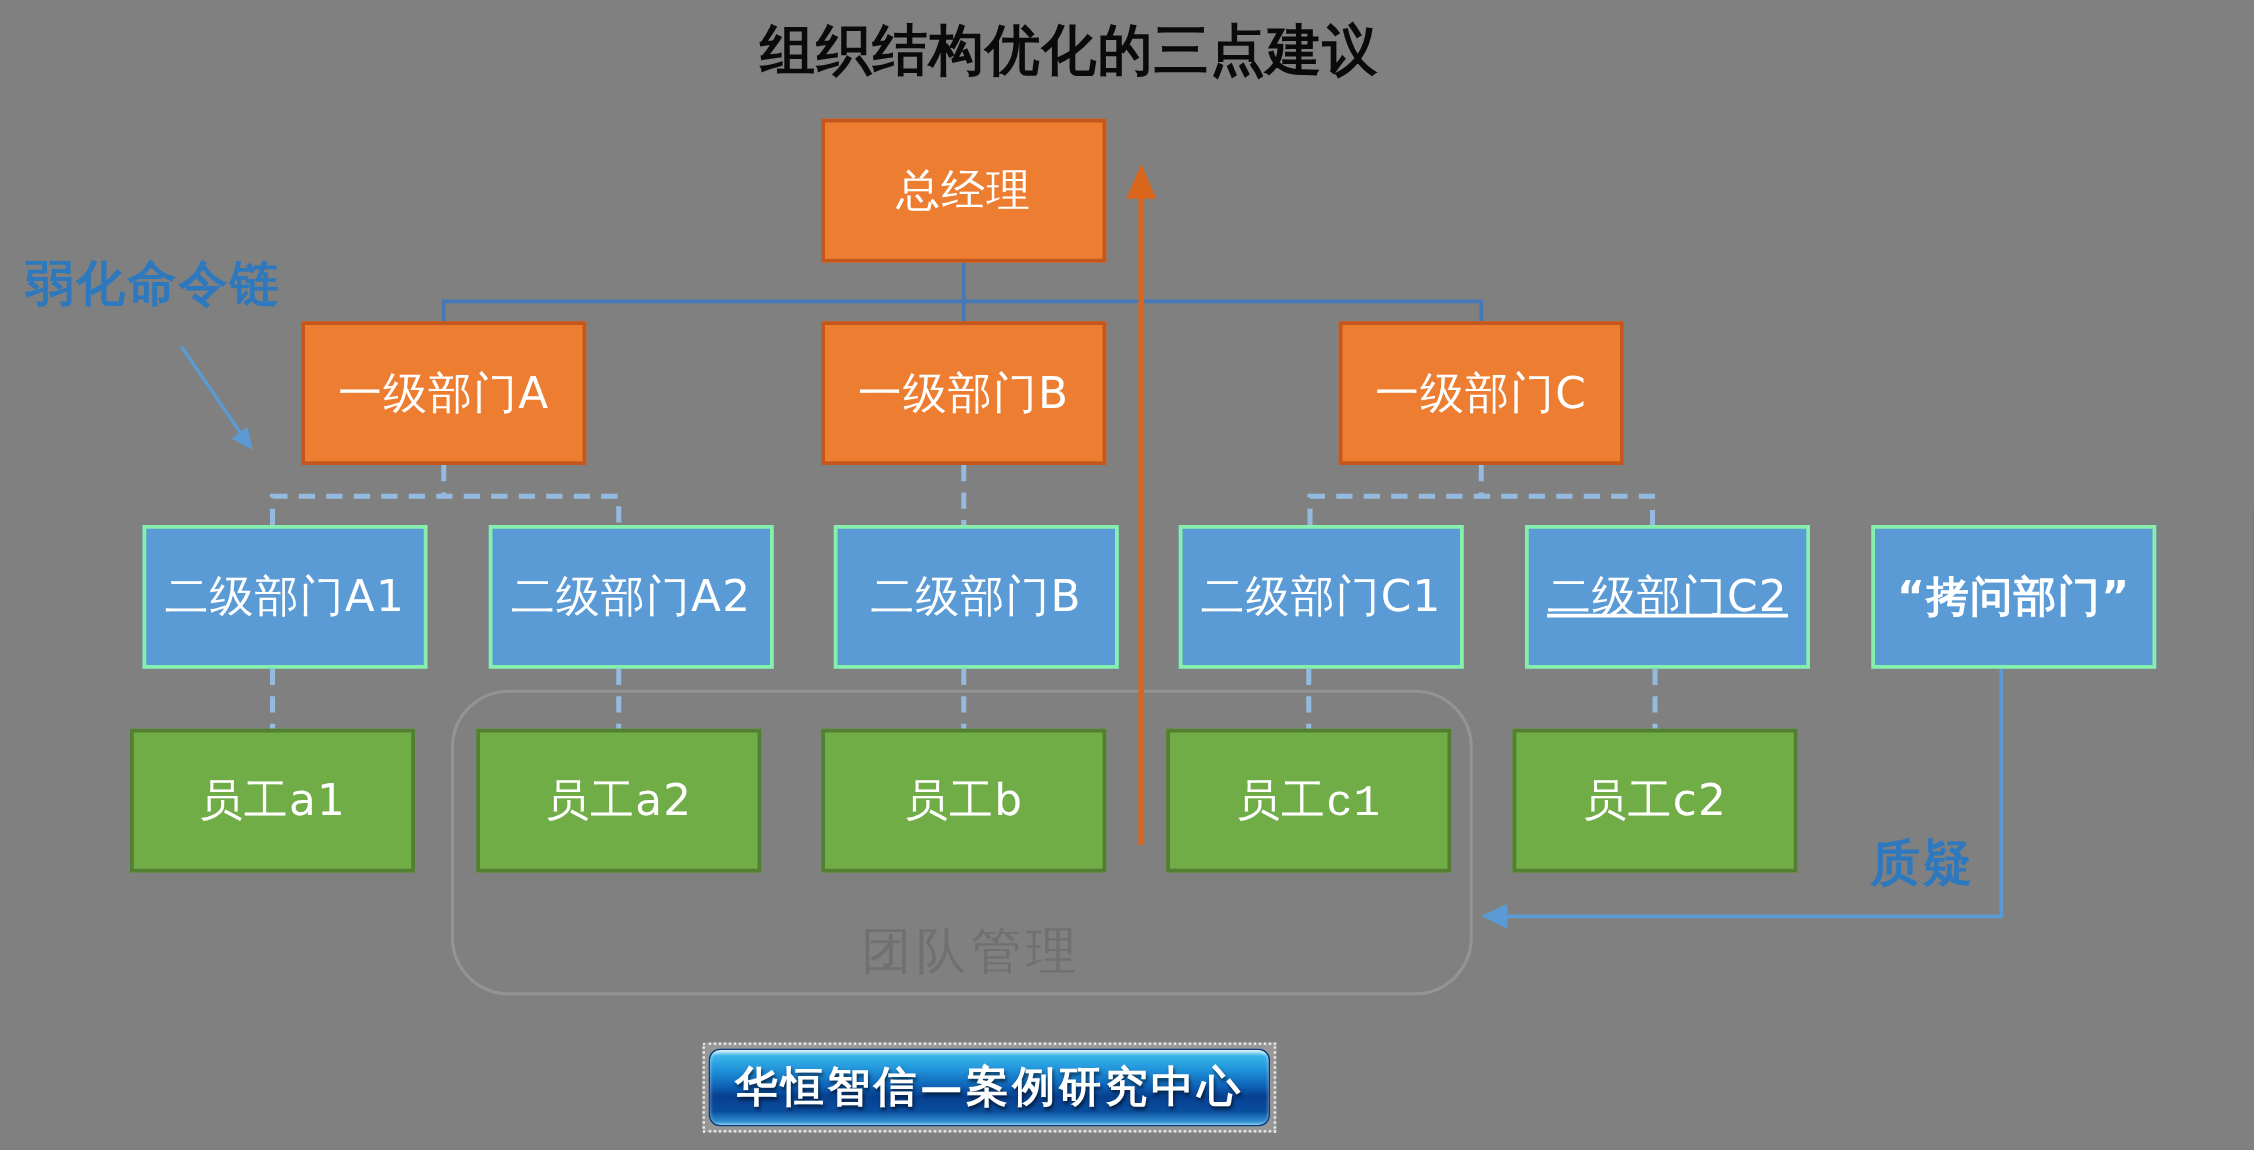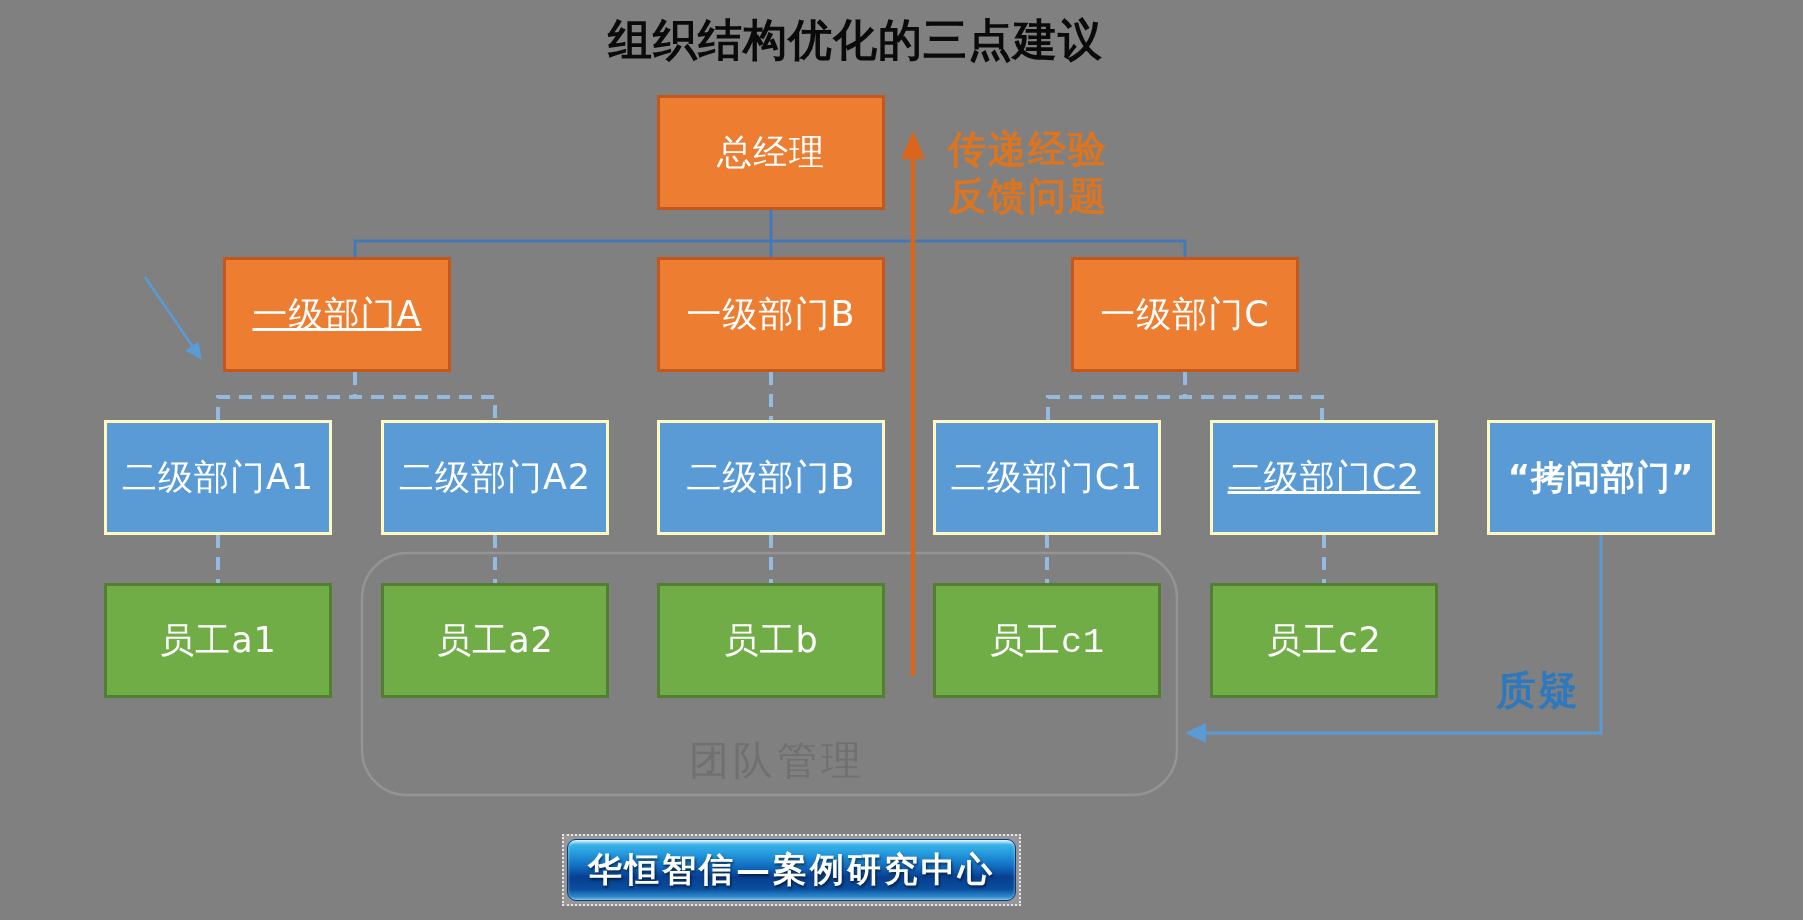--- a/index.html
+++ b/index.html
@@ -11,21 +11,21 @@
   #diagram-title{
     position:absolute;left:560px;top:11px;
     font-size:44px;font-weight:bold;color:#0a0a0a;letter-spacing:1px;margin-left:48px;
   }
   .node{
     position:absolute;width:228px;height:115px;box-sizing:border-box;
     display:flex;align-items:center;justify-content:center;
     color:#ffffff;font-size:35px;letter-spacing:1px;white-space:nowrap;
   }
   .node.orange{background:var(--orange_fill);border:3px solid var(--orange_border);}
-  .node.blue{background:var(--blue_fill);border:3px solid #fef9c3;}
+  .node.blue{background:var(--blue_fill);border:3px solid #86efac;margin-left:10px;}
   .node.green{background:var(--green_fill);border:3px solid var(--green_border);}
   .node.bold{font-weight:bold;font-size:34px;}
   #overlay{position:absolute;left:0;top:0;}
   .solid-conn{stroke:var(--connector_blue);stroke-width:3;fill:none;}
   .dashed-conn{stroke:var(--dashed_blue);stroke-width:4;fill:none;stroke-dasharray:13 9;}
   .orange-line{stroke:var(--arrow_orange);stroke-width:4.5;fill:none;}
   .orange-head{fill:var(--arrow_orange);}
   .lightblue-line{stroke:var(--light_arrow_blue);stroke-width:3;fill:none;}
   .lightblue-head{fill:var(--light_arrow_blue);}
   .team-outline{stroke:rgba(220,220,220,0.22);stroke-width:2.5;fill:none;}
@@ -93,30 +93,27 @@
     </g>
 
     <g>
       <path class="lightblue-line" d="M1601,535 V733 H1205"></path>
       <polygon class="lightblue-head" points="1185,733 1206,723 1206,743"></polygon>
     </g>
   </svg>
 
   <div id="diagram-title">组织结构优化的三点建议</div>
 
-  <div id="label-updown">
-    <div>传递经验</div>
-    <div>反馈问题</div>
-  </div>
+  <div id="label-weaken">弱化命令链</div>
   <div id="label-question">质疑</div>
   <div id="label-team">团队管理</div>
 
   <div id="nodes-layer">
       <div class="node orange" style="left: 657px; top: 95px;">总经理</div>
-      <div class="node orange" style="left: 223px; top: 257px; text-decoration: underline;">一级部门A</div>
+      <div class="node orange" style="left: 241px; top: 257px;">一级部门A</div>
       <div class="node orange" style="left: 657px; top: 257px;">一级部门B</div>
       <div class="node orange" style="left: 1071px; top: 257px;">一级部门C</div>
       <div class="node blue" style="left: 104px; top: 420px;">二级部门A1</div>
       <div class="node blue" style="left: 381px; top: 420px;">二级部门A2</div>
       <div class="node blue" style="left: 657px; top: 420px;">二级部门B</div>
       <div class="node blue" style="left: 933px; top: 420px;">二级部门C1</div>
       <div class="node blue" style="left: 1210px; top: 420px; text-decoration: underline;">二级部门C2</div>
       <div class="node blue bold" style="left: 1487px; top: 420px;">“拷问部门”</div>
       <div class="node green" style="left: 104px; top: 583px;">员工a1</div>
       <div class="node green" style="left: 381px; top: 583px;">员工a2</div>

